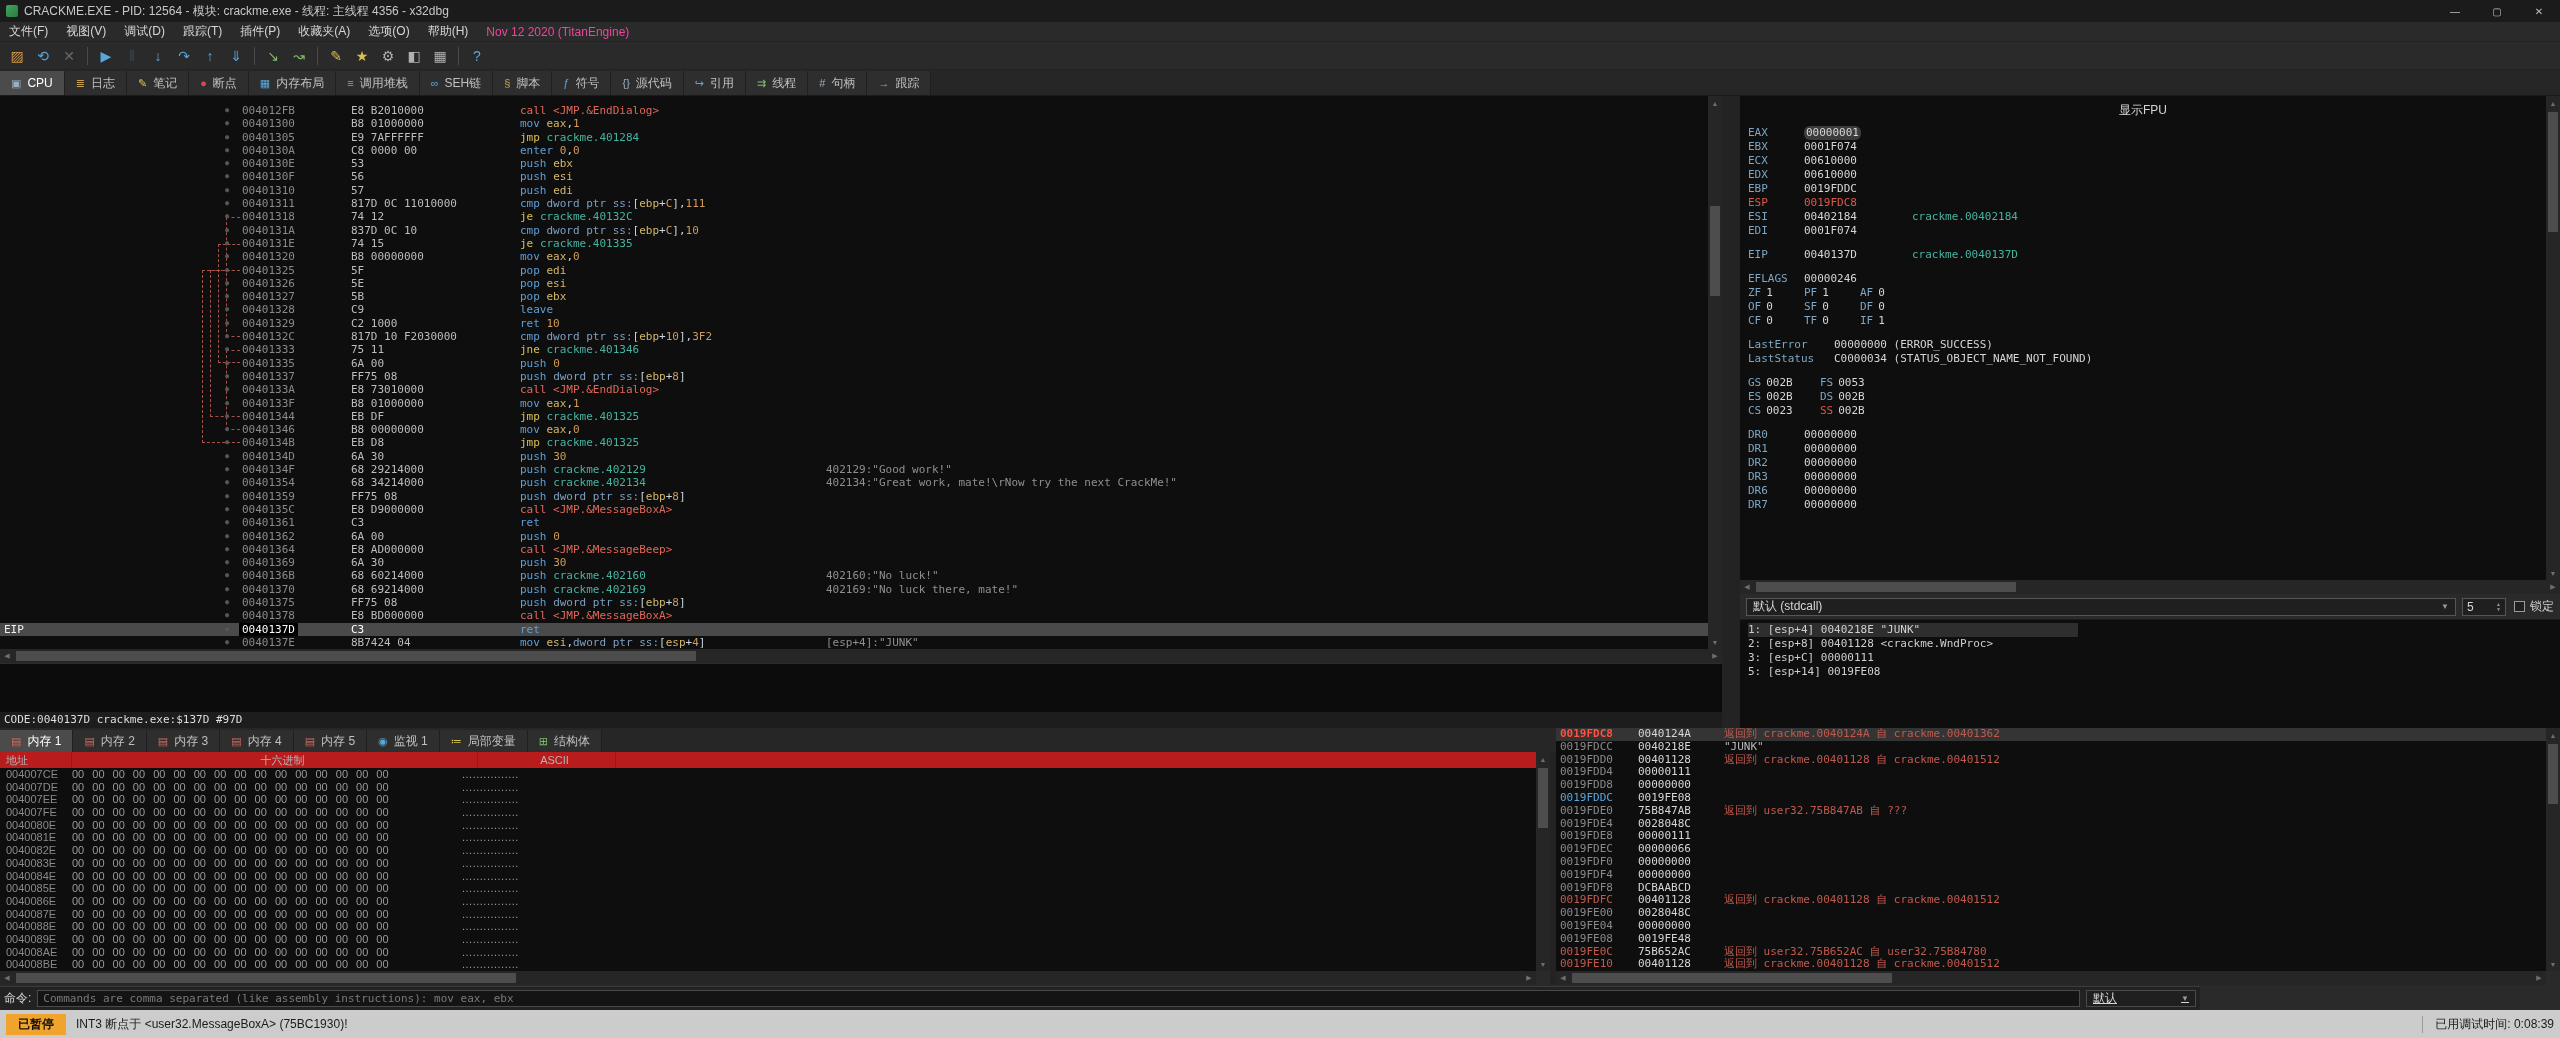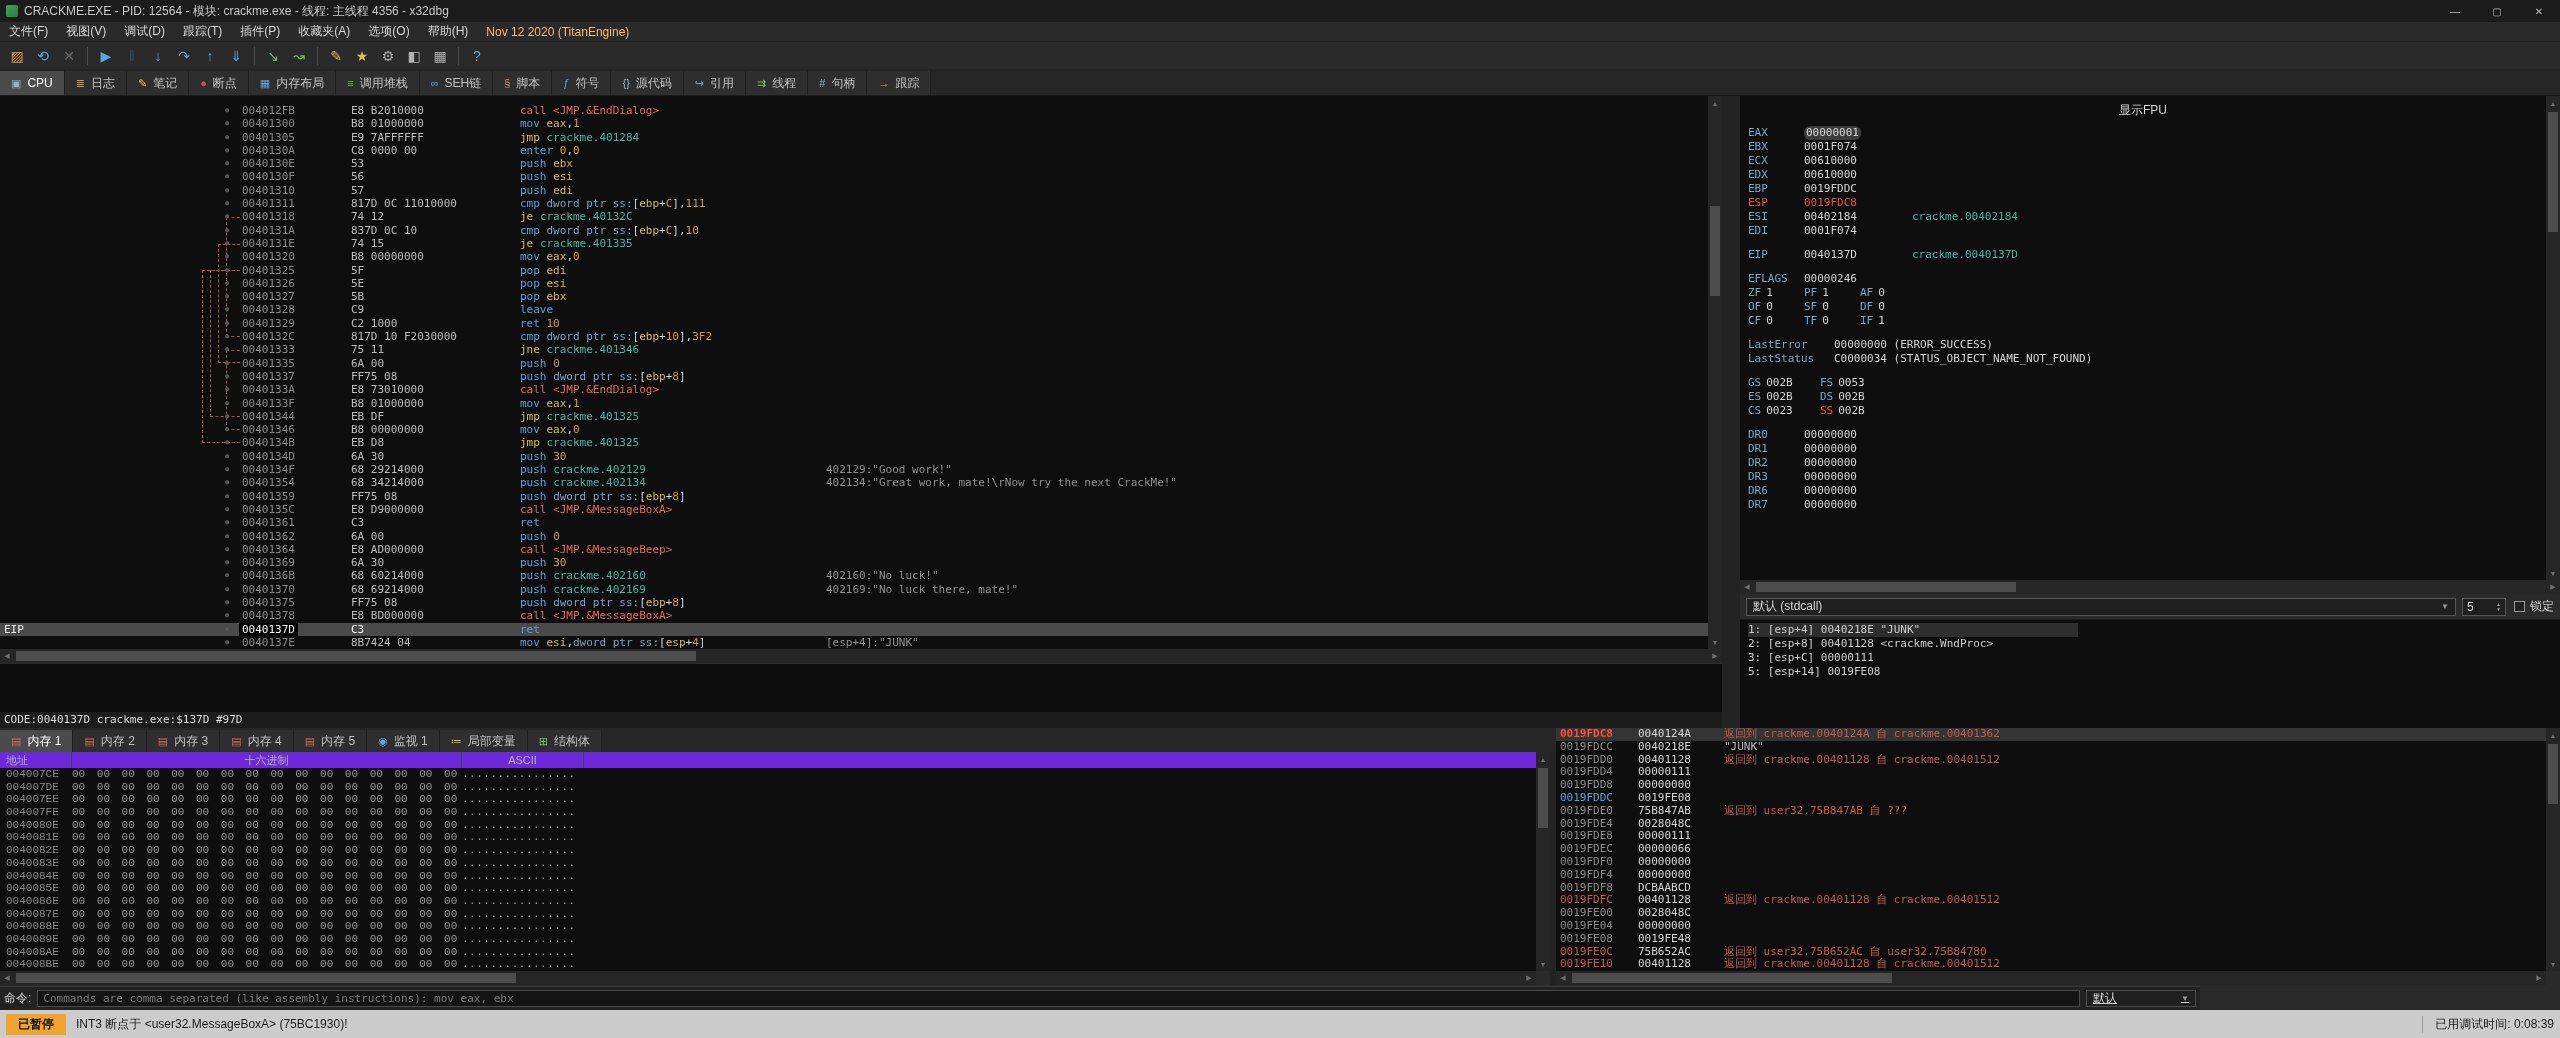--- a/index.html
+++ b/index.html
@@ -20,21 +20,21 @@
     display:flex;align-items:center;font-size:12px;color:#c8c8c8;}
   .app-icon{width:12px;height:12px;margin:0 6px 0 6px;background:linear-gradient(135deg,#3fa65c,#2c7a44);border-radius:2px;}
   #title-text{flex:1;white-space:nowrap;}
   .win-controls{display:flex;height:100%;}
   .wbtn{width:42px;height:100%;display:flex;align-items:center;justify-content:center;color:#bdbdbd;font-size:10px;}
 
   
   #menubar{position:absolute;left:0;top:22px;width:2560px;height:20px;background:var(--bg-chrome);
     display:flex;align-items:center;font-size:12px;border-bottom:1px solid #232323;}
   .menu-item{padding:0 9px;height:100%;display:flex;align-items:center;color:#d6d6d6;}
-  .menu-item.muted{color:#fdba74;}
+  .menu-item.muted{color:#ec4899;}
 
   
   #toolbar{position:absolute;left:0;top:42px;width:2560px;height:28px;background:var(--bg-chrome);
     display:flex;align-items:center;padding-left:4px;border-bottom:1px solid #232323;}
   .tb-btn{width:24px;height:22px;margin:0 1px;display:flex;align-items:center;justify-content:center;
     font-size:14px;border-radius:2px;}
   .tb-btn.disabled{opacity:.45;}
   .tb-sep{width:1px;height:18px;background:#4a4a4a;margin:0 5px;}
 
   
@@ -105,28 +105,28 @@
   #arg-count{width:44px;height:18px;background:#1f1f1f;border:1px solid #555;display:flex;align-items:center;
     padding:0 4px;color:#d6d6d6;margin-right:8px;}
   #arg-count .spin{margin-left:auto;display:flex;flex-direction:column;font-size:5px;color:#999;line-height:5px;font-style:normal;}
   #lock-box{width:11px;height:11px;border:1px solid #9a9a9a;background:#1f1f1f;margin-right:5px;}
   #args-rows{position:absolute;left:1740px;top:620px;width:820px;height:108px;background:var(--bg-pane);
     font-family:"DejaVu Sans Mono",monospace;font-size:11px;padding:3px 0 0 8px;}
   .arow{height:14px;line-height:14px;white-space:pre;color:#cfcfcf;}
   .arow.sel{background:#2e2e2e;width:330px;}
 
   
-  #dump-head{position:absolute;left:0;top:752px;width:1536px;height:16px;background:#6d28d9;
-    display:flex;font-size:11px;color:#b4b4b4;line-height:16px;}
+  #dump-head{position:absolute;left:0;top:752px;width:1536px;height:16px;background:#b91c1c;
+    display:flex;font-size:11px;color:#b4b4b4;line-height:16px;gap:16px;}
   #dump-head span{border-right:1px solid #3e3e3e;}
   .dh-a{width:72px;padding-left:6px;}
   .dh-h{width:390px;text-align:center;}
   .dh-s{width:122px;text-align:center;}
   #dump-rows{position:absolute;left:0;top:768px;width:1536px;height:203px;background:var(--bg-pane);
-    font-family:Liberation Mono, monospace;font-size:11px;}
+    font-family:Liberation Sans, sans-serif;font-size:11px;}
   .mrow{display:flex;height:12.7px;line-height:12.7px;white-space:pre;}
   .ma{width:72px;padding-left:6px;color:#8a8a8a;}
   .mh{width:390px;color:#9a9a9a;word-spacing:5px;}
   .ms{color:#9a9a9a;letter-spacing:.5px;}
 
   
   #stack-rows{position:absolute;left:1556px;top:728px;width:990px;height:243px;background:var(--bg-pane);
     font-family:"DejaVu Sans Mono",monospace;font-size:11px;}
   .srow{display:flex;height:12.8px;line-height:12.8px;white-space:pre;}
   .srow.sel{background:#343434;}

